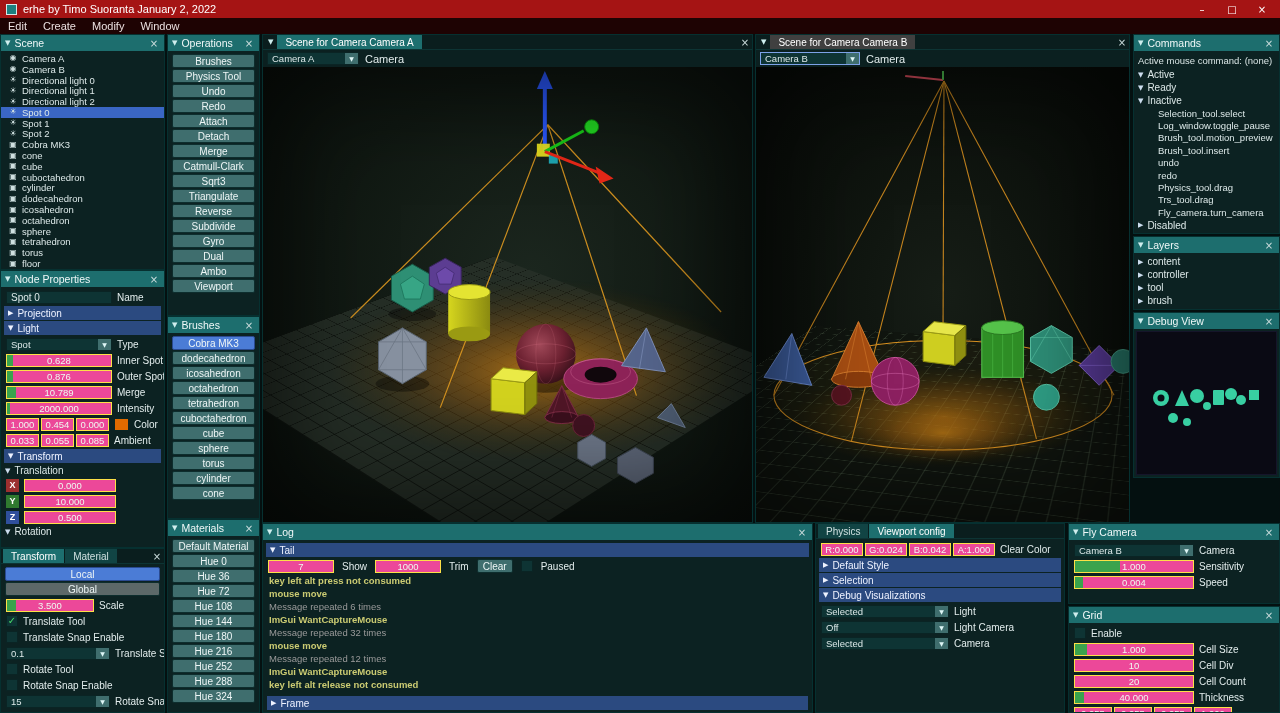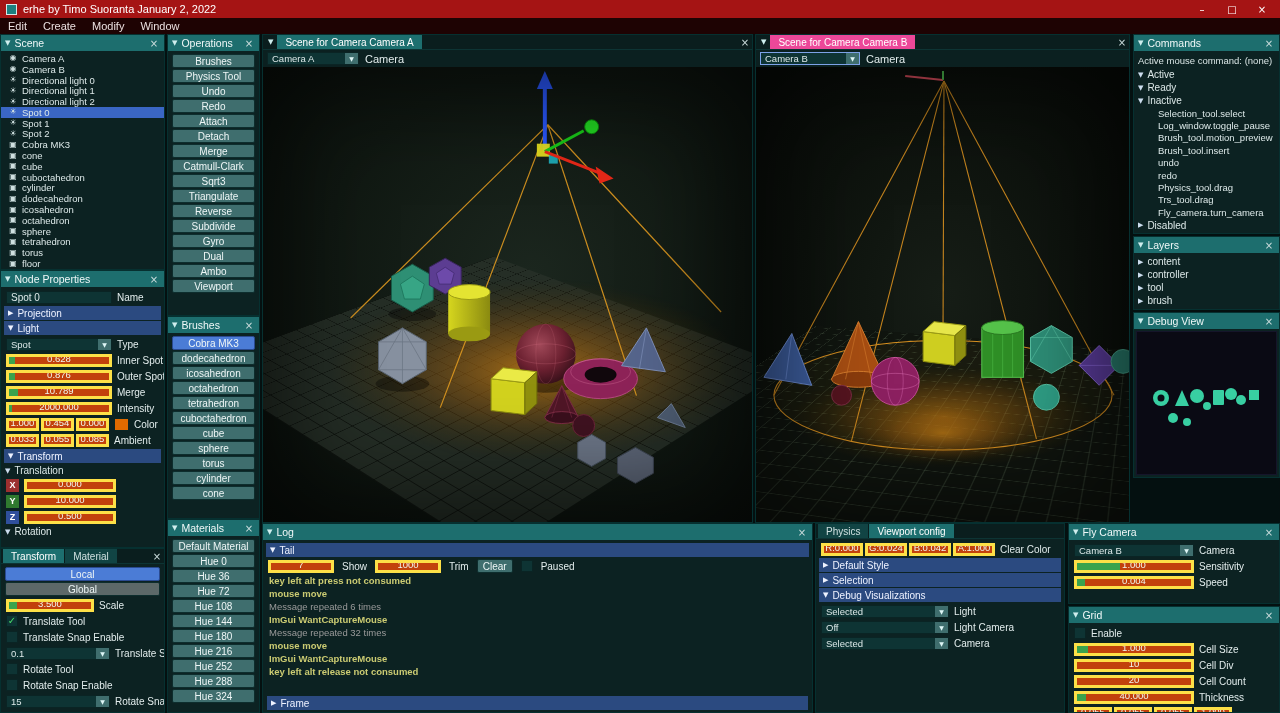--- a/index.html
+++ b/index.html
@@ -18,42 +18,42 @@
 .phead{height:16px;min-height:16px;background:#1d6e6e;display:flex;align-items:center;gap:4px;padding:0 4px;color:#f0f8f8;font-size:10.5px;}
 .phead .arr{font-size:7px;color:#cfeeee;}
 .phead .ttl{flex:1;white-space:nowrap;overflow:hidden;}
 .phead .cls{width:12px;text-align:center;color:#cddede;font-size:10px;}
 .pbody{flex:1;position:relative;overflow:hidden;padding:2px 0;}
 .btn{display:flex;align-items:center;justify-content:center;height:14px;margin:1px 4px;background:#3f6e6e;border:1px solid #0d2d2d;color:#eef6f6;font-size:10px;border-radius:2px;white-space:nowrap;overflow:hidden;}
 .btn.selected{background:#4b7cd6;border-color:#2a4a90;}
 .btn.gray{background:#5c6868;}
 .row{display:flex;align-items:center;gap:5px;padding:1px 5px;height:16px;font-size:10px;white-space:nowrap;}
 .rlabel{color:#e2ecec;}
-.dragfield{position:relative;height:13px;background:#c2410c;border:3px solid #fde047;display:flex;align-items:flex-end;justify-content:center;overflow:hidden;flex:none;}
+.dragfield{position:relative;height:13px;background:#ec4899;border:1px solid #fde047;display:flex;align-items:flex-end;justify-content:center;overflow:hidden;flex:none;}
 .dragfield .fill{position:absolute;left:0;top:0;bottom:0;background:#3aa34d;}
 .dragfield .val{position:relative;z-index:1;font-size:9.5px;color:#f0f8f0;}
 .textfield{height:13px;background:#0e3434;border:1px solid #0a2424;display:flex;align-items:center;padding:0 4px;font-size:10px;flex:none;}
 .combo{height:13px;background:#0e3434;border:1px solid #0a2424;display:flex;align-items:center;flex:none;}
 .combo .cval{flex:1;padding:0 4px;font-size:9.5px;white-space:nowrap;overflow:hidden;}
 .combo .carr{width:13px;height:100%;background:#3f6e6e;display:flex;align-items:center;justify-content:center;font-size:6px;color:#dff6f6;}
 .chead{height:14px;margin:1px 3px;background:#2b4a80;display:flex;align-items:center;gap:4px;padding:0 4px;font-size:10px;color:#eef2ff;}
 .chead .arr{font-size:7px;}
 .tree-row{display:flex;align-items:center;gap:4px;padding:0 4px;height:13px;font-size:10px;white-space:nowrap;}
 .tree-row .arr{font-size:7px;color:#cde;}
 .tree-child{padding-left:24px;height:12.4px;display:flex;align-items:center;font-size:9.5px;white-space:nowrap;}
 .checkbox{width:12px;height:12px;background:#0e3434;border:1px solid #0a2424;display:flex;align-items:center;justify-content:center;flex:none;}
 .checkbox .ck{color:#49dd6b;font-size:10px;line-height:1;}
 .axis-tag{width:13px;height:13px;display:flex;align-items:center;justify-content:center;color:#fff;font-size:9px;font-weight:bold;flex:none;}
 .swatch{width:15px;height:13px;border:1px solid #0a2424;flex:none;}
 .fieldgroup{display:flex;gap:2px;}
 
 .tabbar{height:15px;min-height:15px;display:flex;align-items:flex-end;background:#0a1e1e;border-bottom:1px solid #0d3434;gap:1px;padding-left:2px;}
 .tab{height:14px;display:flex;align-items:center;padding:0 8px;font-size:10px;background:#114444;color:#cfe0e0;white-space:nowrap;}
 .tab.active{background:#1d6f6f;color:#fff;}
-.tab.focus{background:#ec4899;color:#fff;}
+.tab.focus{background:#404040;color:#fff;}
 .tabspacer{flex:1;}
 .tcls{width:14px;text-align:center;color:#cddede;font-size:10px;align-self:center;}
 .dockarr{font-size:7px;color:#cfeeee;padding:0 3px;align-self:center;}
 
 .srow{display:flex;align-items:center;gap:4px;height:10.8px;padding:0 4px 0 7px;font-size:9.5px;white-space:nowrap;}
 .srow.selected{background:#3a66c4;}
 .sicon{width:10px;font-size:8px;color:#cfe0e0;text-align:center;line-height:1;}
 
 .vtoolbar{height:17px;min-height:17px;background:#0b2020;display:flex;align-items:center;gap:6px;padding:0 4px;}
 .vcontent{flex:1;position:relative;overflow:hidden;}
@@ -723,20 +723,21 @@
       <span class="rlabel">Paused</span>
     </div>
     <div>
 
     <div class="logline t-event">key left alt press not consumed</div>
         <div class="logline t-event">mouse move</div>
         <div class="logline t-repeat">Message repeated 6 times</div>
         <div class="logline t-event">ImGui WantCaptureMouse</div>
         <div class="logline t-repeat">Message repeated 32 times</div>
         <div class="logline t-event">mouse move</div>
+        <div class="logline t-repeat">Message repeated 12 times</div>
         <div class="logline t-event">ImGui WantCaptureMouse</div>
         <div class="logline t-event">key left alt release not consumed</div>
       </div>
     <div class="chead log-frame">
       <span class="arr icon">▶</span>
       <span>Frame</span>
     </div>
   </div>
 </div>
 

